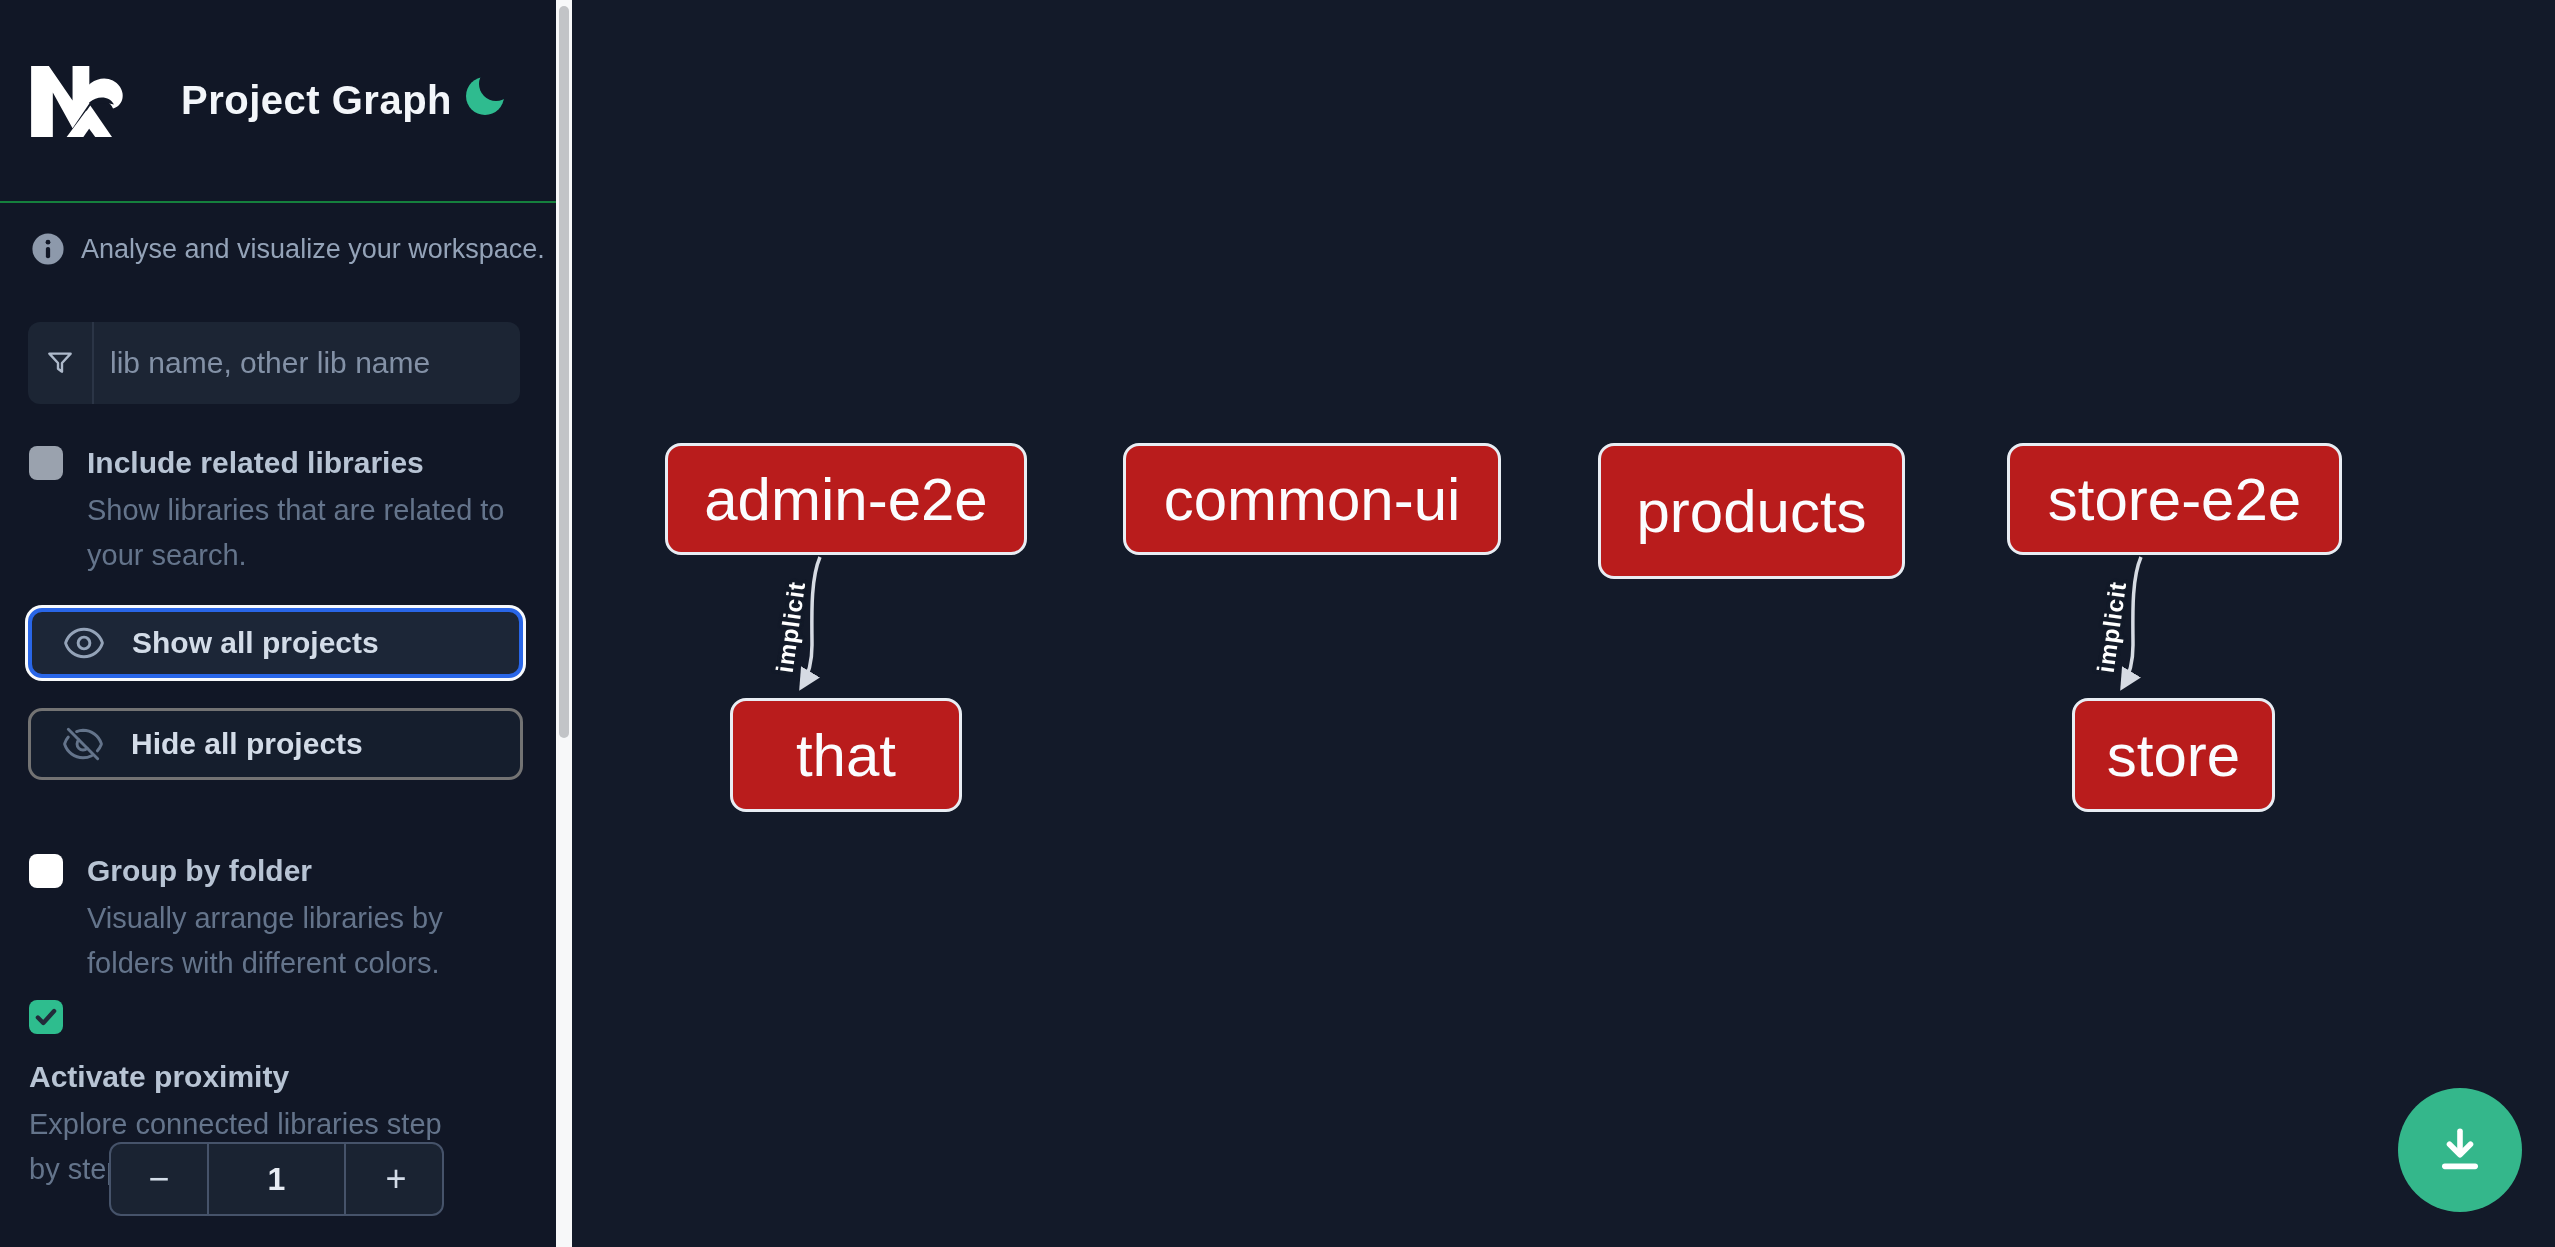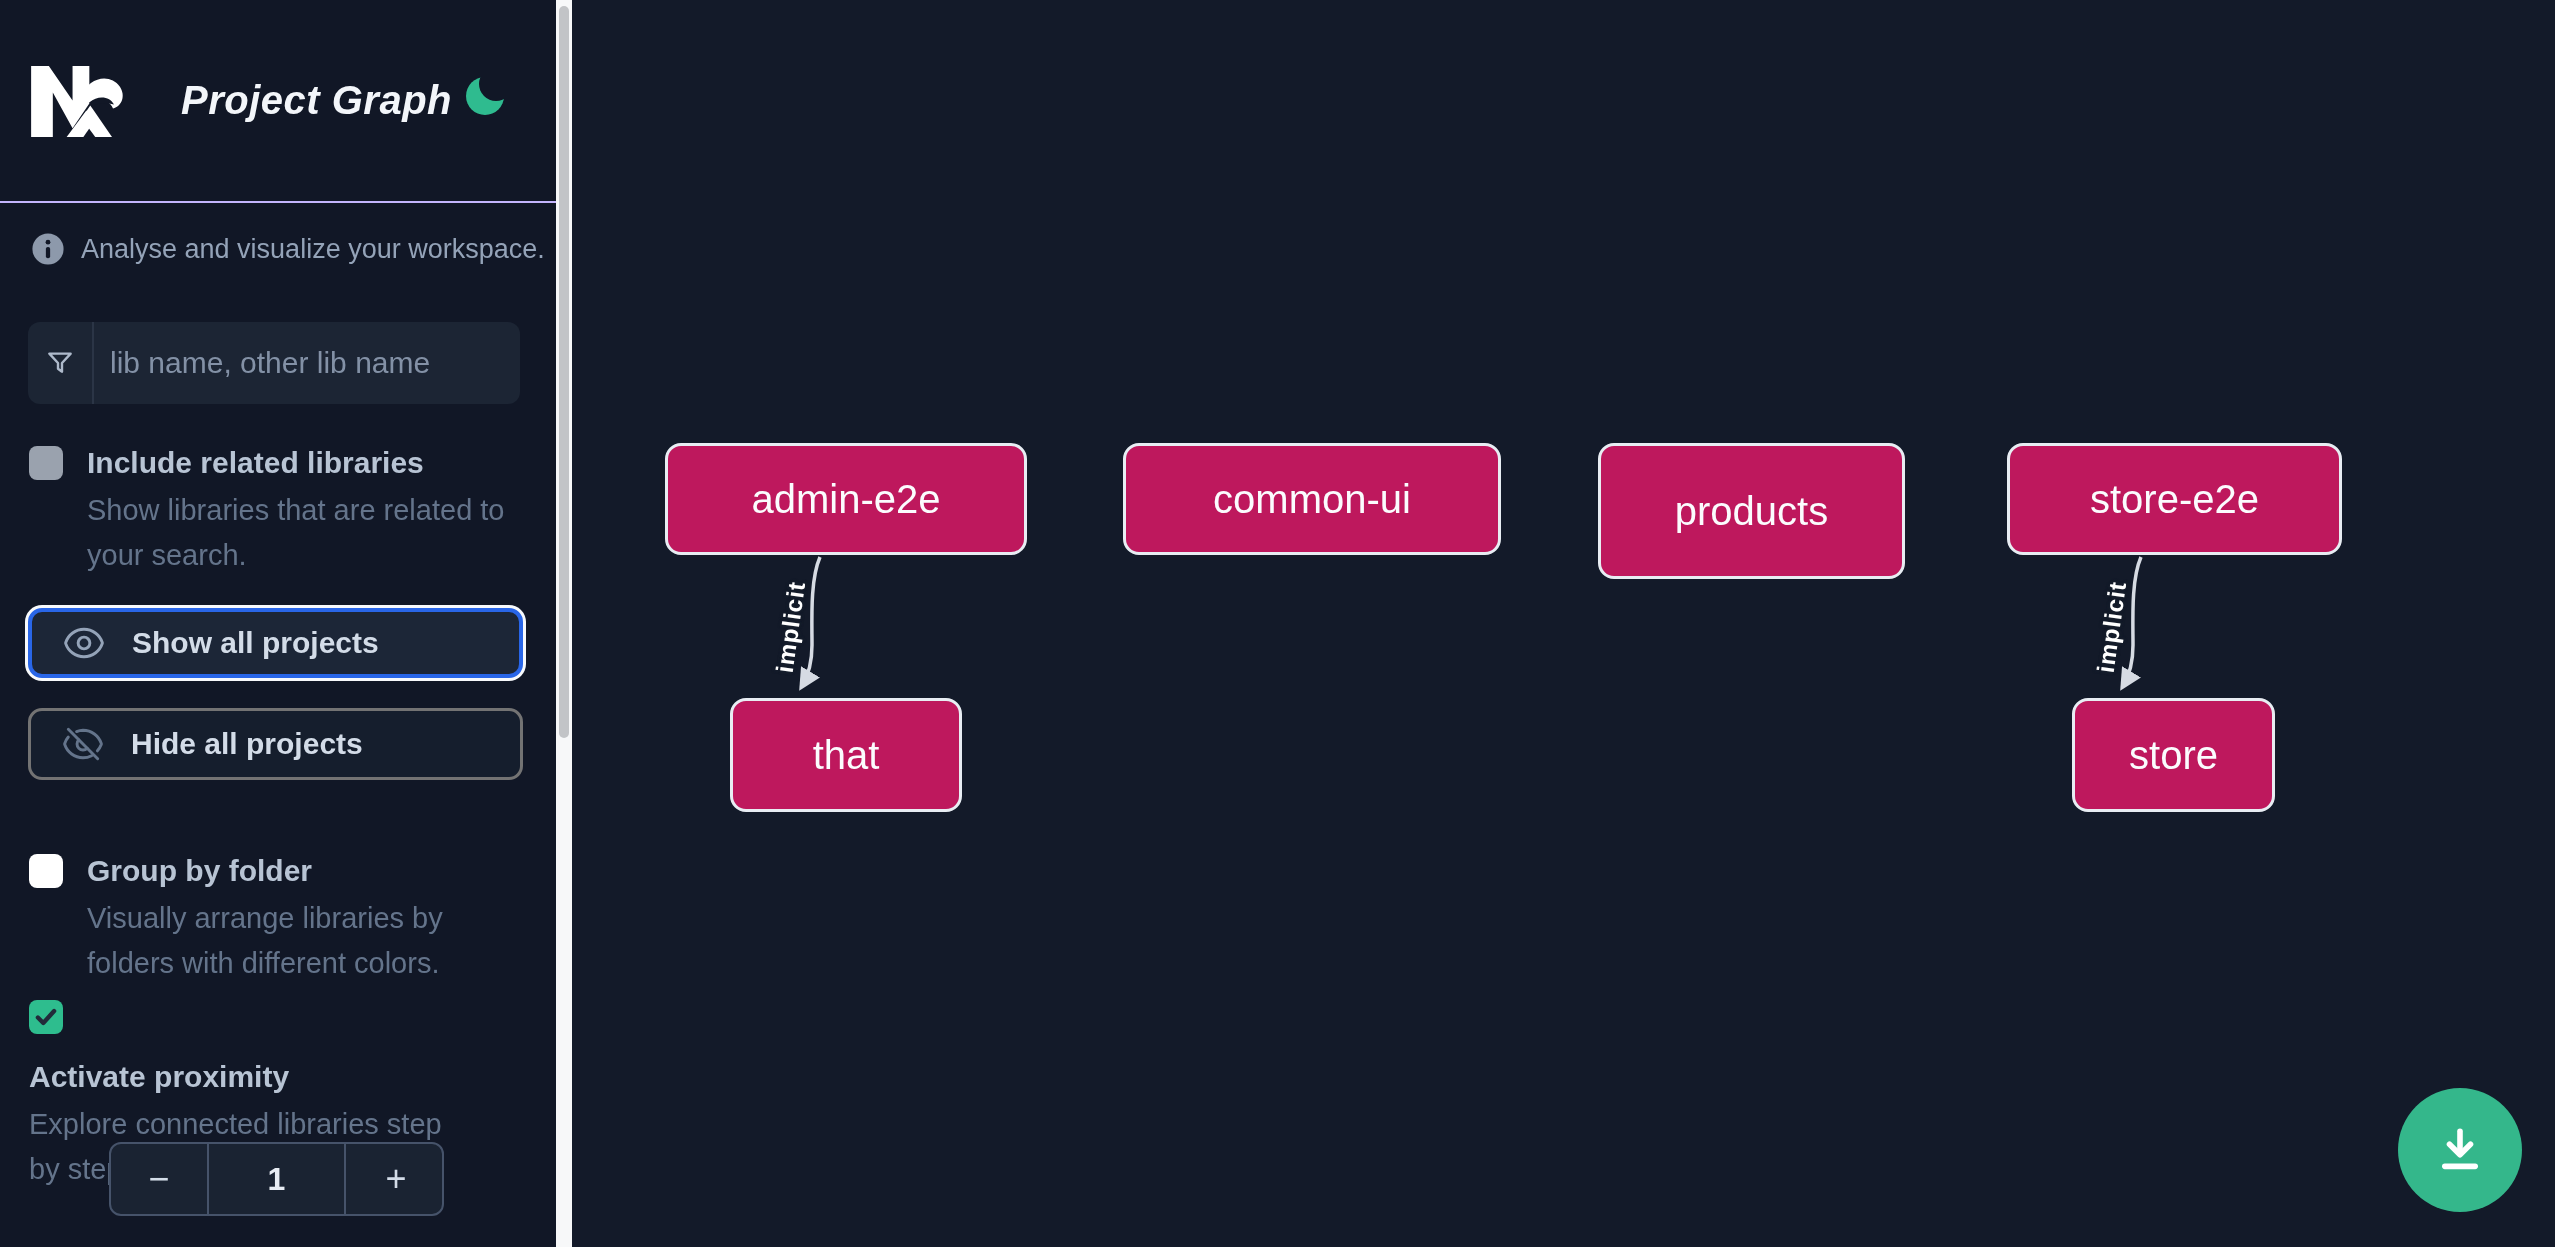--- a/index.html
+++ b/index.html
@@ -1,21 +1,21 @@
 <!DOCTYPE html>
 <html><head>
 <meta charset="utf-8">
 <style>
   * { margin:0; padding:0; box-sizing:border-box; }
   html,body { width:2555px; height:1247px; background:#0d1220; font-family:"Liberation Sans", sans-serif; overflow:hidden; }
   .app { position:relative; width:2555px; height:1247px; }
 
   
   .sidebar { position:absolute; left:0; top:0; width:556px; height:1247px; background:#111726; }
-  .sb-header { position:absolute; left:0; top:0; width:556px; height:203px; border-bottom:2px solid #c4b5fd;font-style:italic; }
+  .sb-header { position:absolute; left:0; top:0; width:556px; height:203px; border-bottom:2px solid #15803d; }
   .logo { position:absolute; left:27px; top:65px; width:99px; height:73px; }
   .app-title { position:absolute; left:181px; top:78px; font-size:40px; font-weight:700; color:#f3f6fa; letter-spacing:0.5px; }
   .theme-toggle { position:absolute; left:462px; top:70px; width:50px; height:50px; background:none; border:none; cursor:pointer; }
 
   .tagline-row { position:absolute; left:31px; top:232px; display:flex; align-items:center; gap:16px; }
   .info-badge { width:34px; height:34px; flex:0 0 34px; }
   .tagline { color:#94a3b8; font-size:27px; }
 
   .search-box { position:absolute; left:28px; top:322px; width:492px; height:82px; background:#1c2534; border-radius:12px; display:flex; align-items:stretch; overflow:hidden; }
   .search-icon-cell { width:66px; display:flex; align-items:center; justify-content:center; border-right:2px solid #2b3546; }
@@ -39,21 +39,21 @@
   .stepper > * { display:flex; align-items:center; justify-content:center; background:transparent; border:none; color:#d3dce8; font-size:36px; font-family:"Liberation Sans", sans-serif; }
   .stepper .seg-mid { border-left:2px solid #46536a; border-right:2px solid #46536a; color:#e7ecf3; font-size:32px; font-weight:600; }
   .stepper button { cursor:pointer; }
 
   .sb-scrollbar { position:absolute; left:556px; top:0; width:16px; height:1247px; background:#f7f8f9; }
   .sb-thumb { position:absolute; left:3px; top:6px; width:10px; height:732px; background:#c2c4c7; border-radius:5px; }
 
   
   .canvas { position:absolute; left:572px; top:0; width:1983px; height:1247px; background:#131a29; }
   .edges-svg { position:absolute; left:0; top:0; width:1983px; height:1247px; }
-  .node { position:absolute; background:#be185d; border:3px solid #e8edf3; border-radius:16px; display:flex; align-items:center; justify-content:center; color:#fbfcfe; font-size:40px; cursor:pointer; }
+  .node { position:absolute; background:#b91c1c; border:3px solid #e8edf3; border-radius:16px; display:flex; align-items:center; justify-content:center; color:#fbfcfe; font-size:60px; cursor:pointer; }
   .edge-label { position:absolute; color:#ffffff; font-size:24px; font-weight:700; letter-spacing:1px; white-space:nowrap; transform:translate(-50%,-50%) rotate(-82deg);
       text-shadow:-2px 0 2px #161e2c, 2px 0 2px #161e2c, 0 -2px 2px #161e2c, 0 2px 2px #161e2c, -2px -2px 2px #161e2c, 2px 2px 2px #161e2c; }
   .fab { position:absolute; left:1826px; top:1088px; width:124px; height:124px; border-radius:50%; background:#34b78b; border:none; display:flex; align-items:center; justify-content:center; cursor:pointer; }
 </style>
 </head>
 <body>
 
 <div class="app">
 
   <aside class="sidebar">

